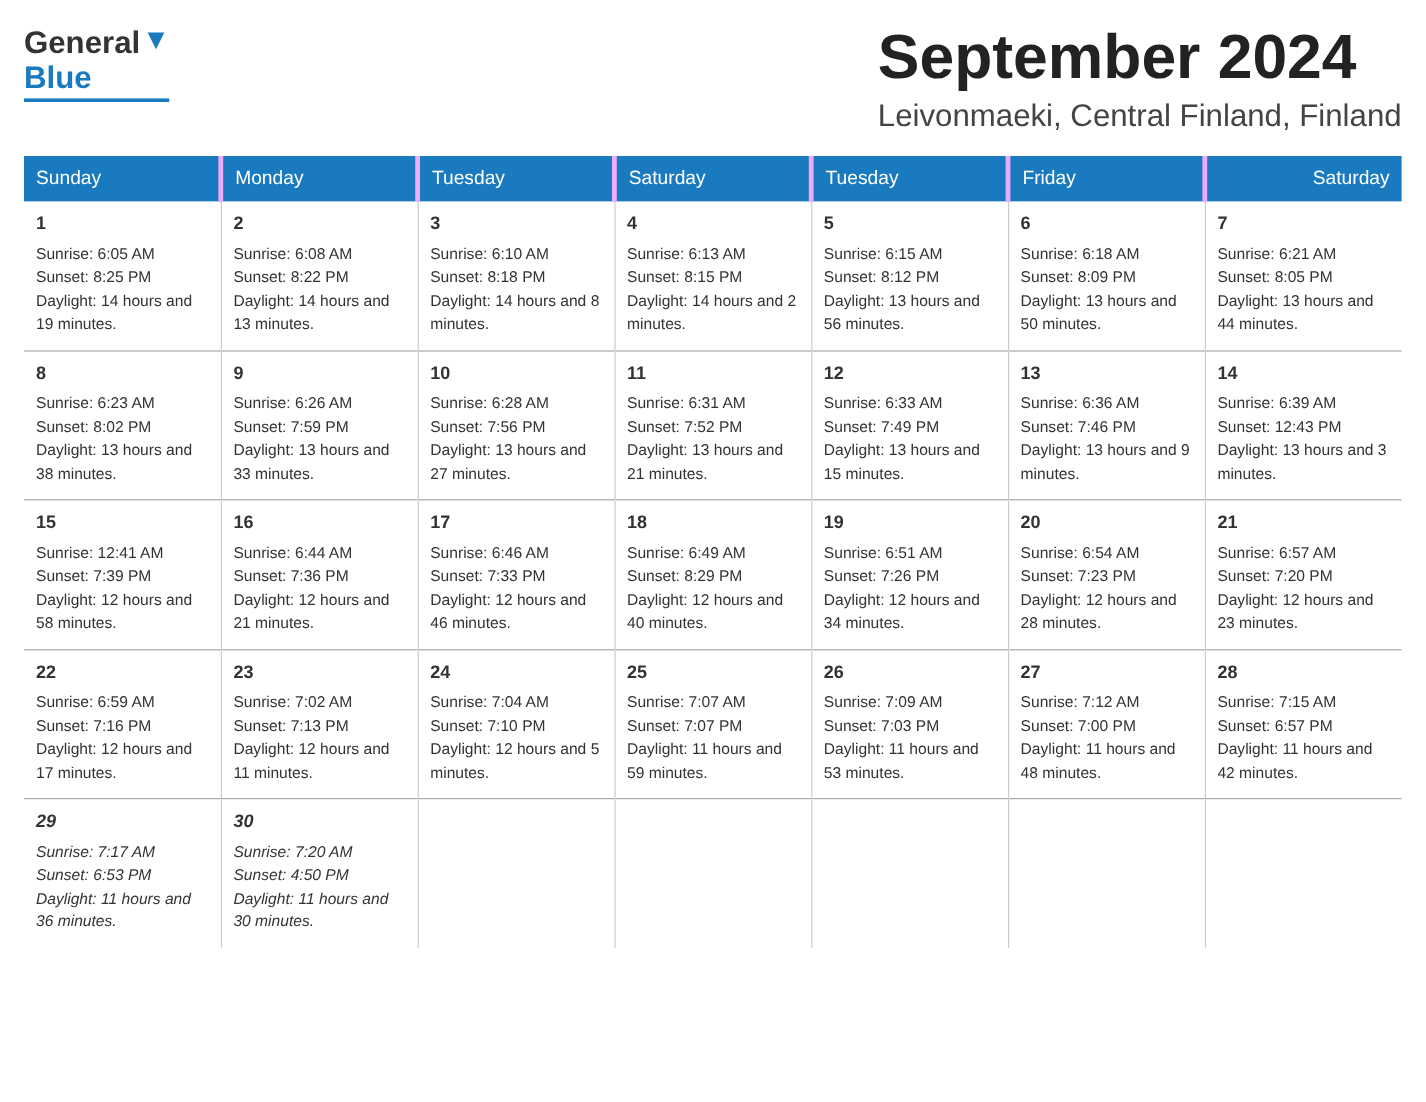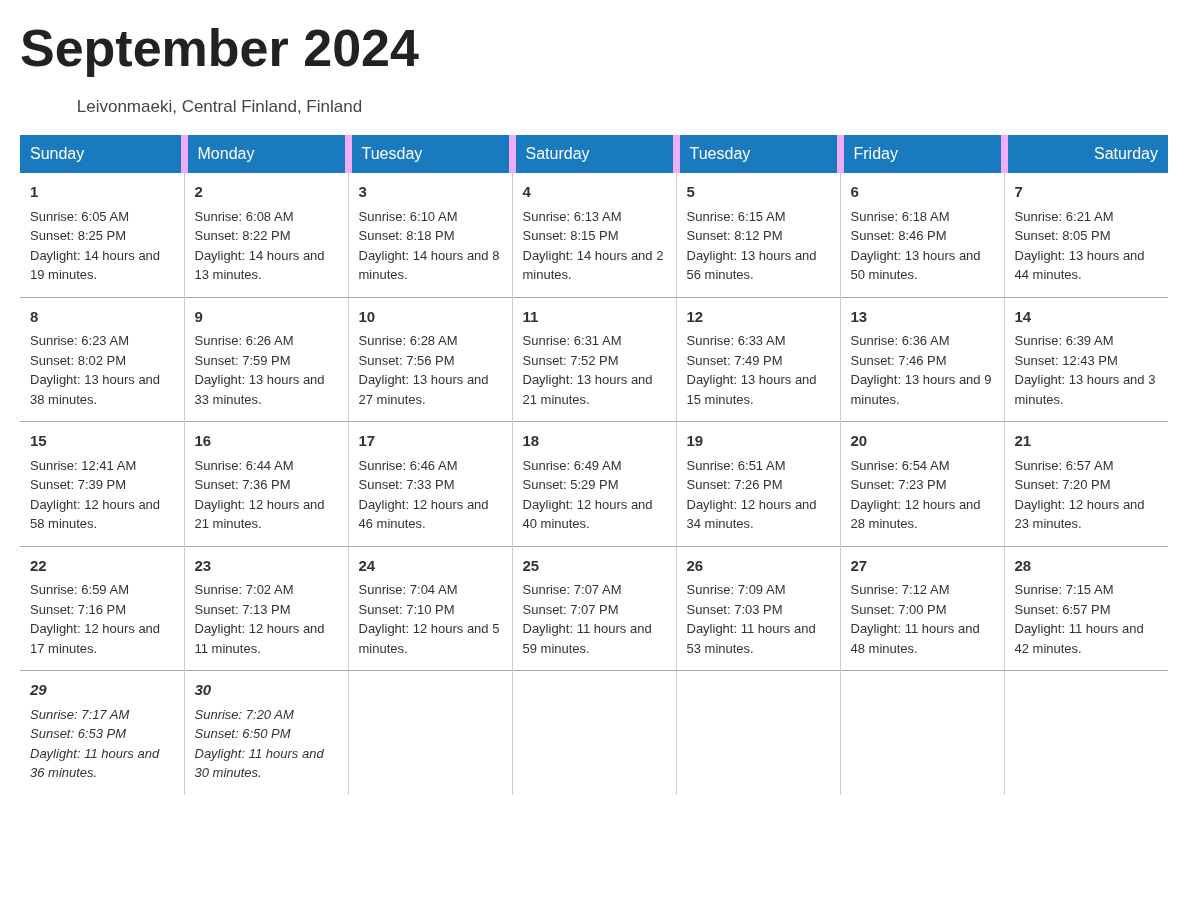--- a/index.html
+++ b/index.html
@@ -15,48 +15,48 @@
       justify-content: space-between;
       align-items: flex-start;
       margin-bottom: 18px;
     }
     .logo {
       display: flex;
       flex-direction: column;
       align-items: flex-start;
     }
     .title-section {
-      text-align: center;
+      text-align: left;
     }
     .month-title {
       font-size: 52px;
       font-weight: bold;
       color: #222;
       line-height: 1.1;
     }
     .location {
-      font-size: 17px;
+      font-size: 26px;
       color: #444;
-      margin-top: 20px;
+      margin-top: 4px;
     }
     table {
       width: 100%;
       border-collapse: collapse;
       table-layout: fixed;
     }
     thead tr {
       background: #1a7abf;
     }
     thead th {
       color: #fff;
       font-size: 16px;
       font-weight: normal;
       padding: 10px 10px;
       text-align: left;
-      border-right: 7px solid #f0abfc;
+      border-right: 4px solid #f0abfc;
     }
     thead th:last-child { border-right: none; text-align: right; }
     tbody tr {
       vertical-align: top;
       border-bottom: 1px solid #aaa;
     }
     tbody tr:last-child { border-bottom: none; font-style: italic; }
     tbody td {
       padding: 8px 10px 12px 10px;
       border-right: 1px solid #ccc;
@@ -72,20 +72,32 @@
       margin-bottom: 3px;
     }
     tbody tr td {
       background: #fff;
     }
   </style>
 </head>
 <body>
 
 <div class="header">
+  <div class="logo">
+    <div style="display:flex;align-items:center;">
+      <span style="font-size:26px;font-weight:bold;color:#333;">General</span>
+      <svg width="22" height="22" viewBox="0 0 22 22" style="margin-left:2px;margin-top:-4px;">
+        <polygon points="4,4 18,4 11,18" fill="#1a7abf"></polygon>
+      </svg>
+    </div>
+    <div style="margin-top:-2px;">
+      <span style="font-size:26px;font-weight:bold;color:#1a7abf;">Blue</span>
+    </div>
+    <div style="height:3px;background:#1a7abf;width:100%;margin-top:2px;"></div>
+  </div>
   <div class="title-section">
     <div class="month-title">September 2024</div>
     <div class="location">Leivonmaeki, Central Finland, Finland</div>
   </div>
 </div>
 
 <table>
   <thead>
     <tr>
     <th>Sunday</th>
@@ -125,21 +137,21 @@
         </td>
         <td>
           <span class="day-num">5</span>
           <div>Sunrise: 6:15 AM</div>
           <div>Sunset: 8:12 PM</div>
           <div>Daylight: 13 hours and 56 minutes.</div>
         </td>
         <td>
           <span class="day-num">6</span>
           <div>Sunrise: 6:18 AM</div>
-          <div>Sunset: 8:46 PM</div>
+          <div>Sunset: 8:09 PM</div>
           <div>Daylight: 13 hours and 50 minutes.</div>
         </td>
         <td>
           <span class="day-num">7</span>
           <div>Sunrise: 6:21 AM</div>
           <div>Sunset: 8:05 PM</div>
           <div>Daylight: 13 hours and 44 minutes.</div>
         </td>
       </tr>
       <tr>
@@ -201,21 +213,21 @@
         </td>
         <td>
           <span class="day-num">17</span>
           <div>Sunrise: 6:46 AM</div>
           <div>Sunset: 7:33 PM</div>
           <div>Daylight: 12 hours and 46 minutes.</div>
         </td>
         <td>
           <span class="day-num">18</span>
           <div>Sunrise: 6:49 AM</div>
-          <div>Sunset: 5:29 PM</div>
+          <div>Sunset: 8:29 PM</div>
           <div>Daylight: 12 hours and 40 minutes.</div>
         </td>
         <td>
           <span class="day-num">19</span>
           <div>Sunrise: 6:51 AM</div>
           <div>Sunset: 7:26 PM</div>
           <div>Daylight: 12 hours and 34 minutes.</div>
         </td>
         <td>
           <span class="day-num">20</span>
@@ -277,21 +289,21 @@
       <tr>
         <td>
           <span class="day-num">29</span>
           <div>Sunrise: 7:17 AM</div>
           <div>Sunset: 6:53 PM</div>
           <div>Daylight: 11 hours and 36 minutes.</div>
         </td>
         <td>
           <span class="day-num">30</span>
           <div>Sunrise: 7:20 AM</div>
-          <div>Sunset: 6:50 PM</div>
+          <div>Sunset: 4:50 PM</div>
           <div>Daylight: 11 hours and 30 minutes.</div>
         </td>
         <td></td>
         <td></td>
         <td></td>
         <td></td>
         <td></td>
       </tr>
     </tbody>
 </table>

